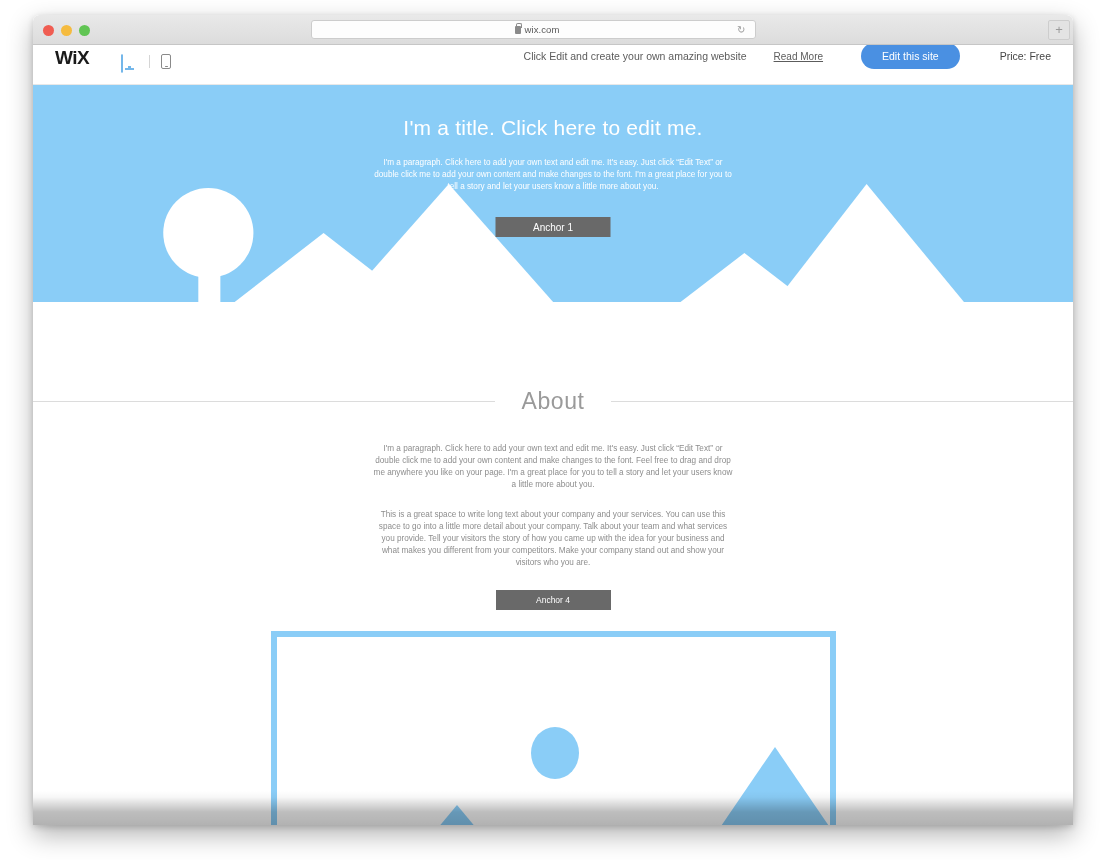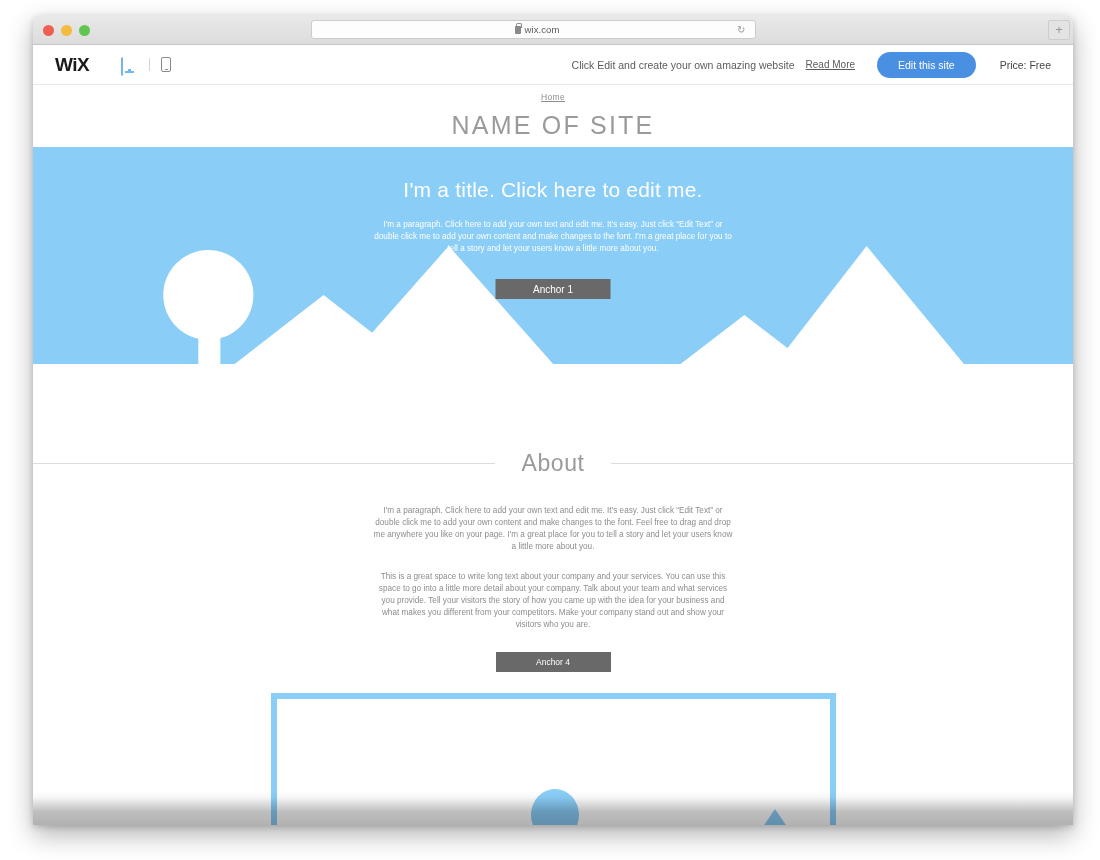--- a/index.html
+++ b/index.html
@@ -79,22 +79,22 @@
   }
 
   
   .viewport { position: relative; width: 100%; height: 780px; background: #fff; overflow: hidden; }
 
   
   .wix-bar {
     position: relative;
     height: 40px;
     border-bottom: 1px solid #e8e8e8;
-    display: flex; align-items: center;
-    padding: 0 22px;
+    display: flex; align-items: flex-end;
+    padding: 15px 22px;
     background: #ffffff;
   }
   .wix-logo {
     font-size: 19px; font-weight: bold;
     letter-spacing: -0.5px; color: #1a1a1a;
   }
   .device-icons { display: flex; align-items: center; gap: 11px; margin-left: 32px; }
   .desktop-icon { width: 17px; height: 14px; position: relative; }
   .desktop-icon .scr {
     width: 17px; height: 11px;
@@ -112,21 +112,21 @@
   .mobile-icon {
     width: 10px; height: 15px;
     border: 1.4px solid #8a8a8a; border-radius: 2px;
     position: relative;
   }
   .mobile-icon::after {
     content: ""; position: absolute;
     left: 2.4px; bottom: 1px;
     width: 3px; height: 1.2px; background: #8a8a8a; border-radius: 1px;
   }
-  .wix-right { margin-left: auto; display: flex; align-items: center; gap: 0; }
+  .wix-right { margin-left: auto; display: flex; align-items: center; gap: 16px; }
   .promo-text { font-size: 10.5px; color: #5c5c5c; }
   .read-more {
     font-size: 10px; color: #5c5c5c;
     text-decoration: underline; margin-left: 11px;
   }
   .edit-site-btn {
     margin-left: 22px;
     background: #4a90e2;
     color: #ffffff;
     font-size: 10.5px;
@@ -283,24 +283,20 @@
       </span>
 
       <span class="wix-right">
         <span class="promo-text">Click Edit and create your own amazing website</span>
         <a class="read-more" href="#">Read More</a>
         <button class="edit-site-btn">Edit this site</button>
         <span class="price-text">Price: Free</span>
       </span>
     </div>
 
-    <div class="site-head">
-      <a class="nav-home" href="#">Home</a>
-      <div class="site-title">NAME OF SITE</div>
-    </div>
 
     <div class="hero">
       <svg class="hero-scene" viewBox="0 0 1038 135" preserveAspectRatio="none">
 
         <rect x="165" y="90" width="22" height="37" fill="#ffffff"></rect>
 
         <circle cx="175" cy="57" r="45" fill="#ffffff"></circle>
 
         <polygon points="200,127 290,57 380,127" fill="#ffffff"></polygon>
         <polygon points="310,127 415,8 520,127" fill="#ffffff"></polygon>

